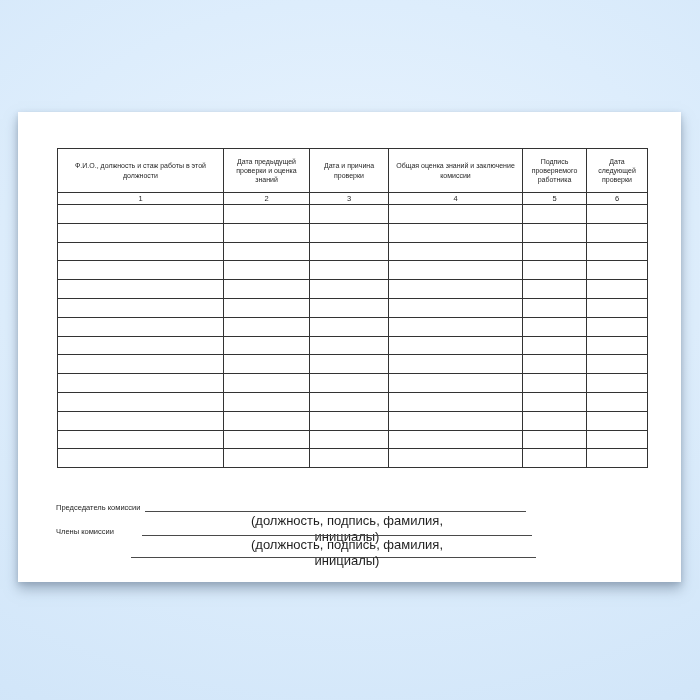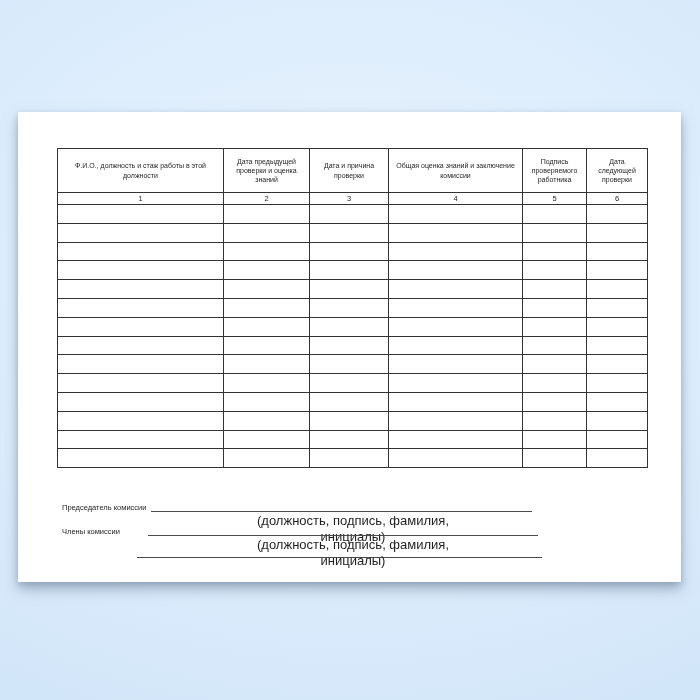--- a/index.html
+++ b/index.html
@@ -43,21 +43,21 @@
     font-size: 7.5px;
     line-height: 1;
     padding: 0;
   }
   .form-table tr.data-row td {
     height: 18.8px;
     padding: 0;
   }
   .footer {
     position: absolute;
-    left: 44px; top: 389px;
+    left: 38px; top: 389px;
     width: 512px;
     font-size: 7.5px;
     line-height: 1.2;
     color: #1f1f1f;
   }
   .sig-row { display: flex; align-items: flex-end; height: 11px; }
   .sig-row .sig-label { white-space: nowrap; padding-right: 4px; }
   .sig-row .sig-line { flex: 1; border-bottom: 1px solid #4a4a4a; height: 10px; }
   .sig-row.row1 { width: 470px; }
   .sig-row.row2 { width: 476px; margin-top: 1px; gap: 24px; }

